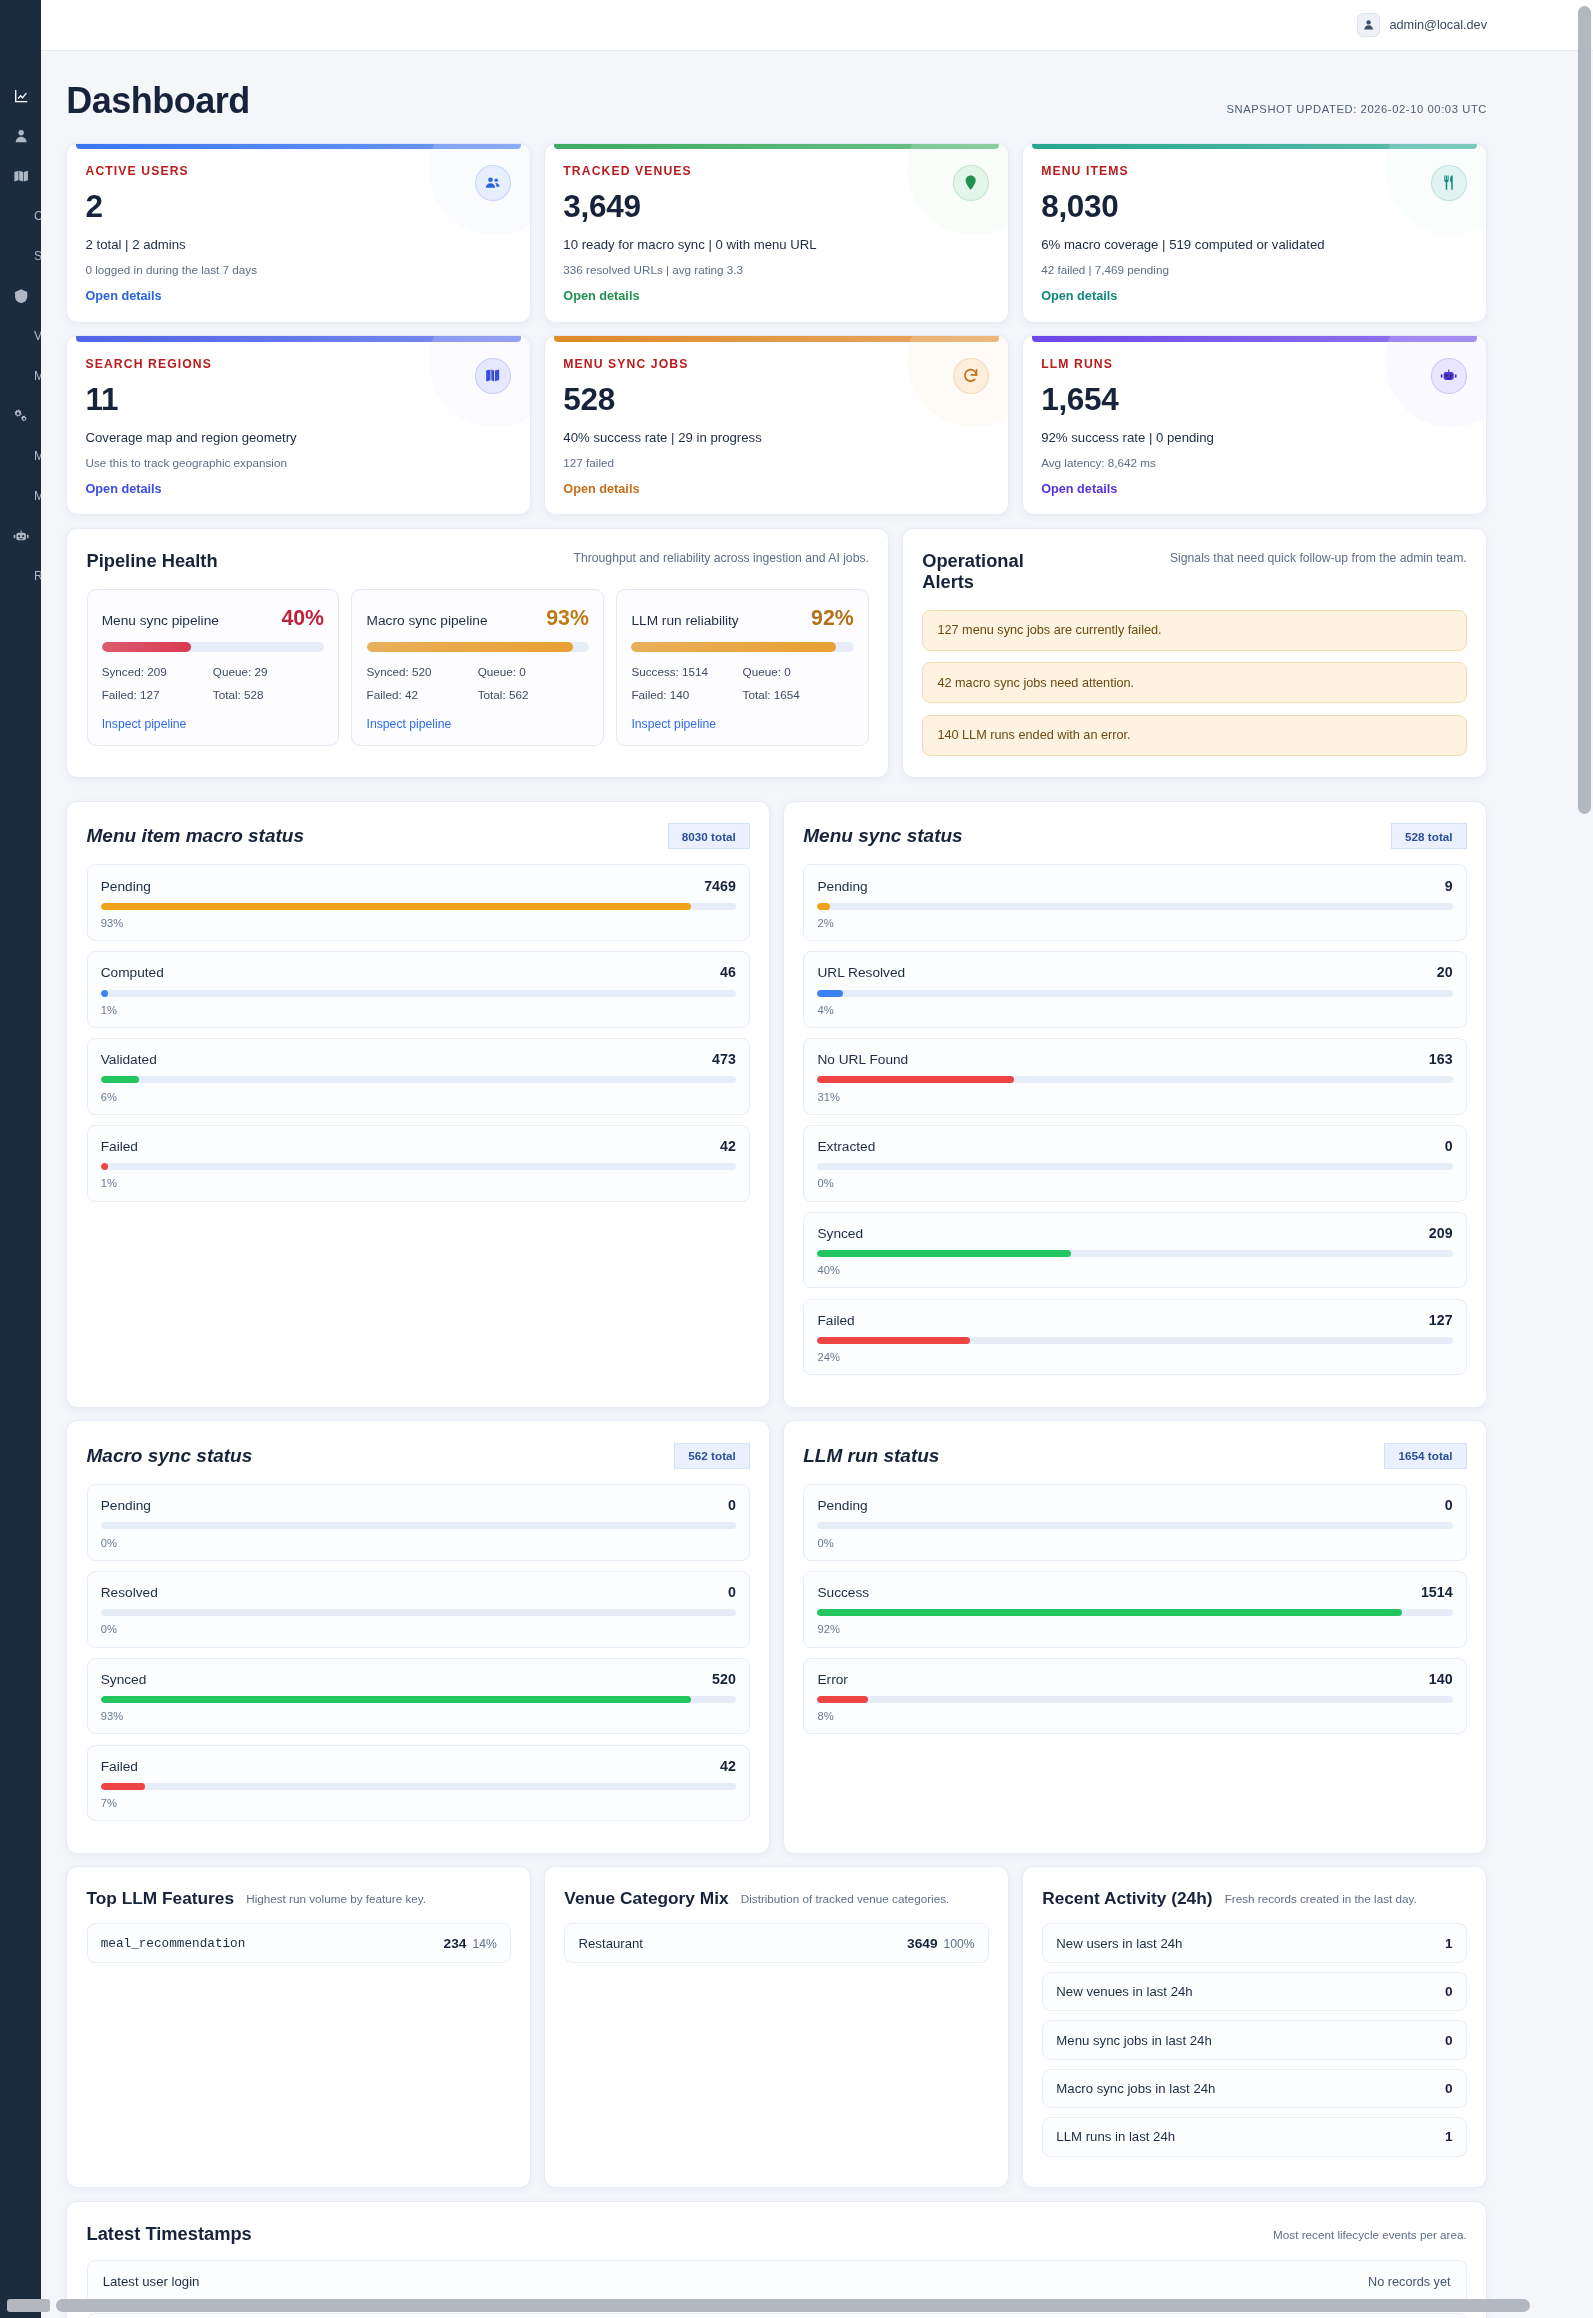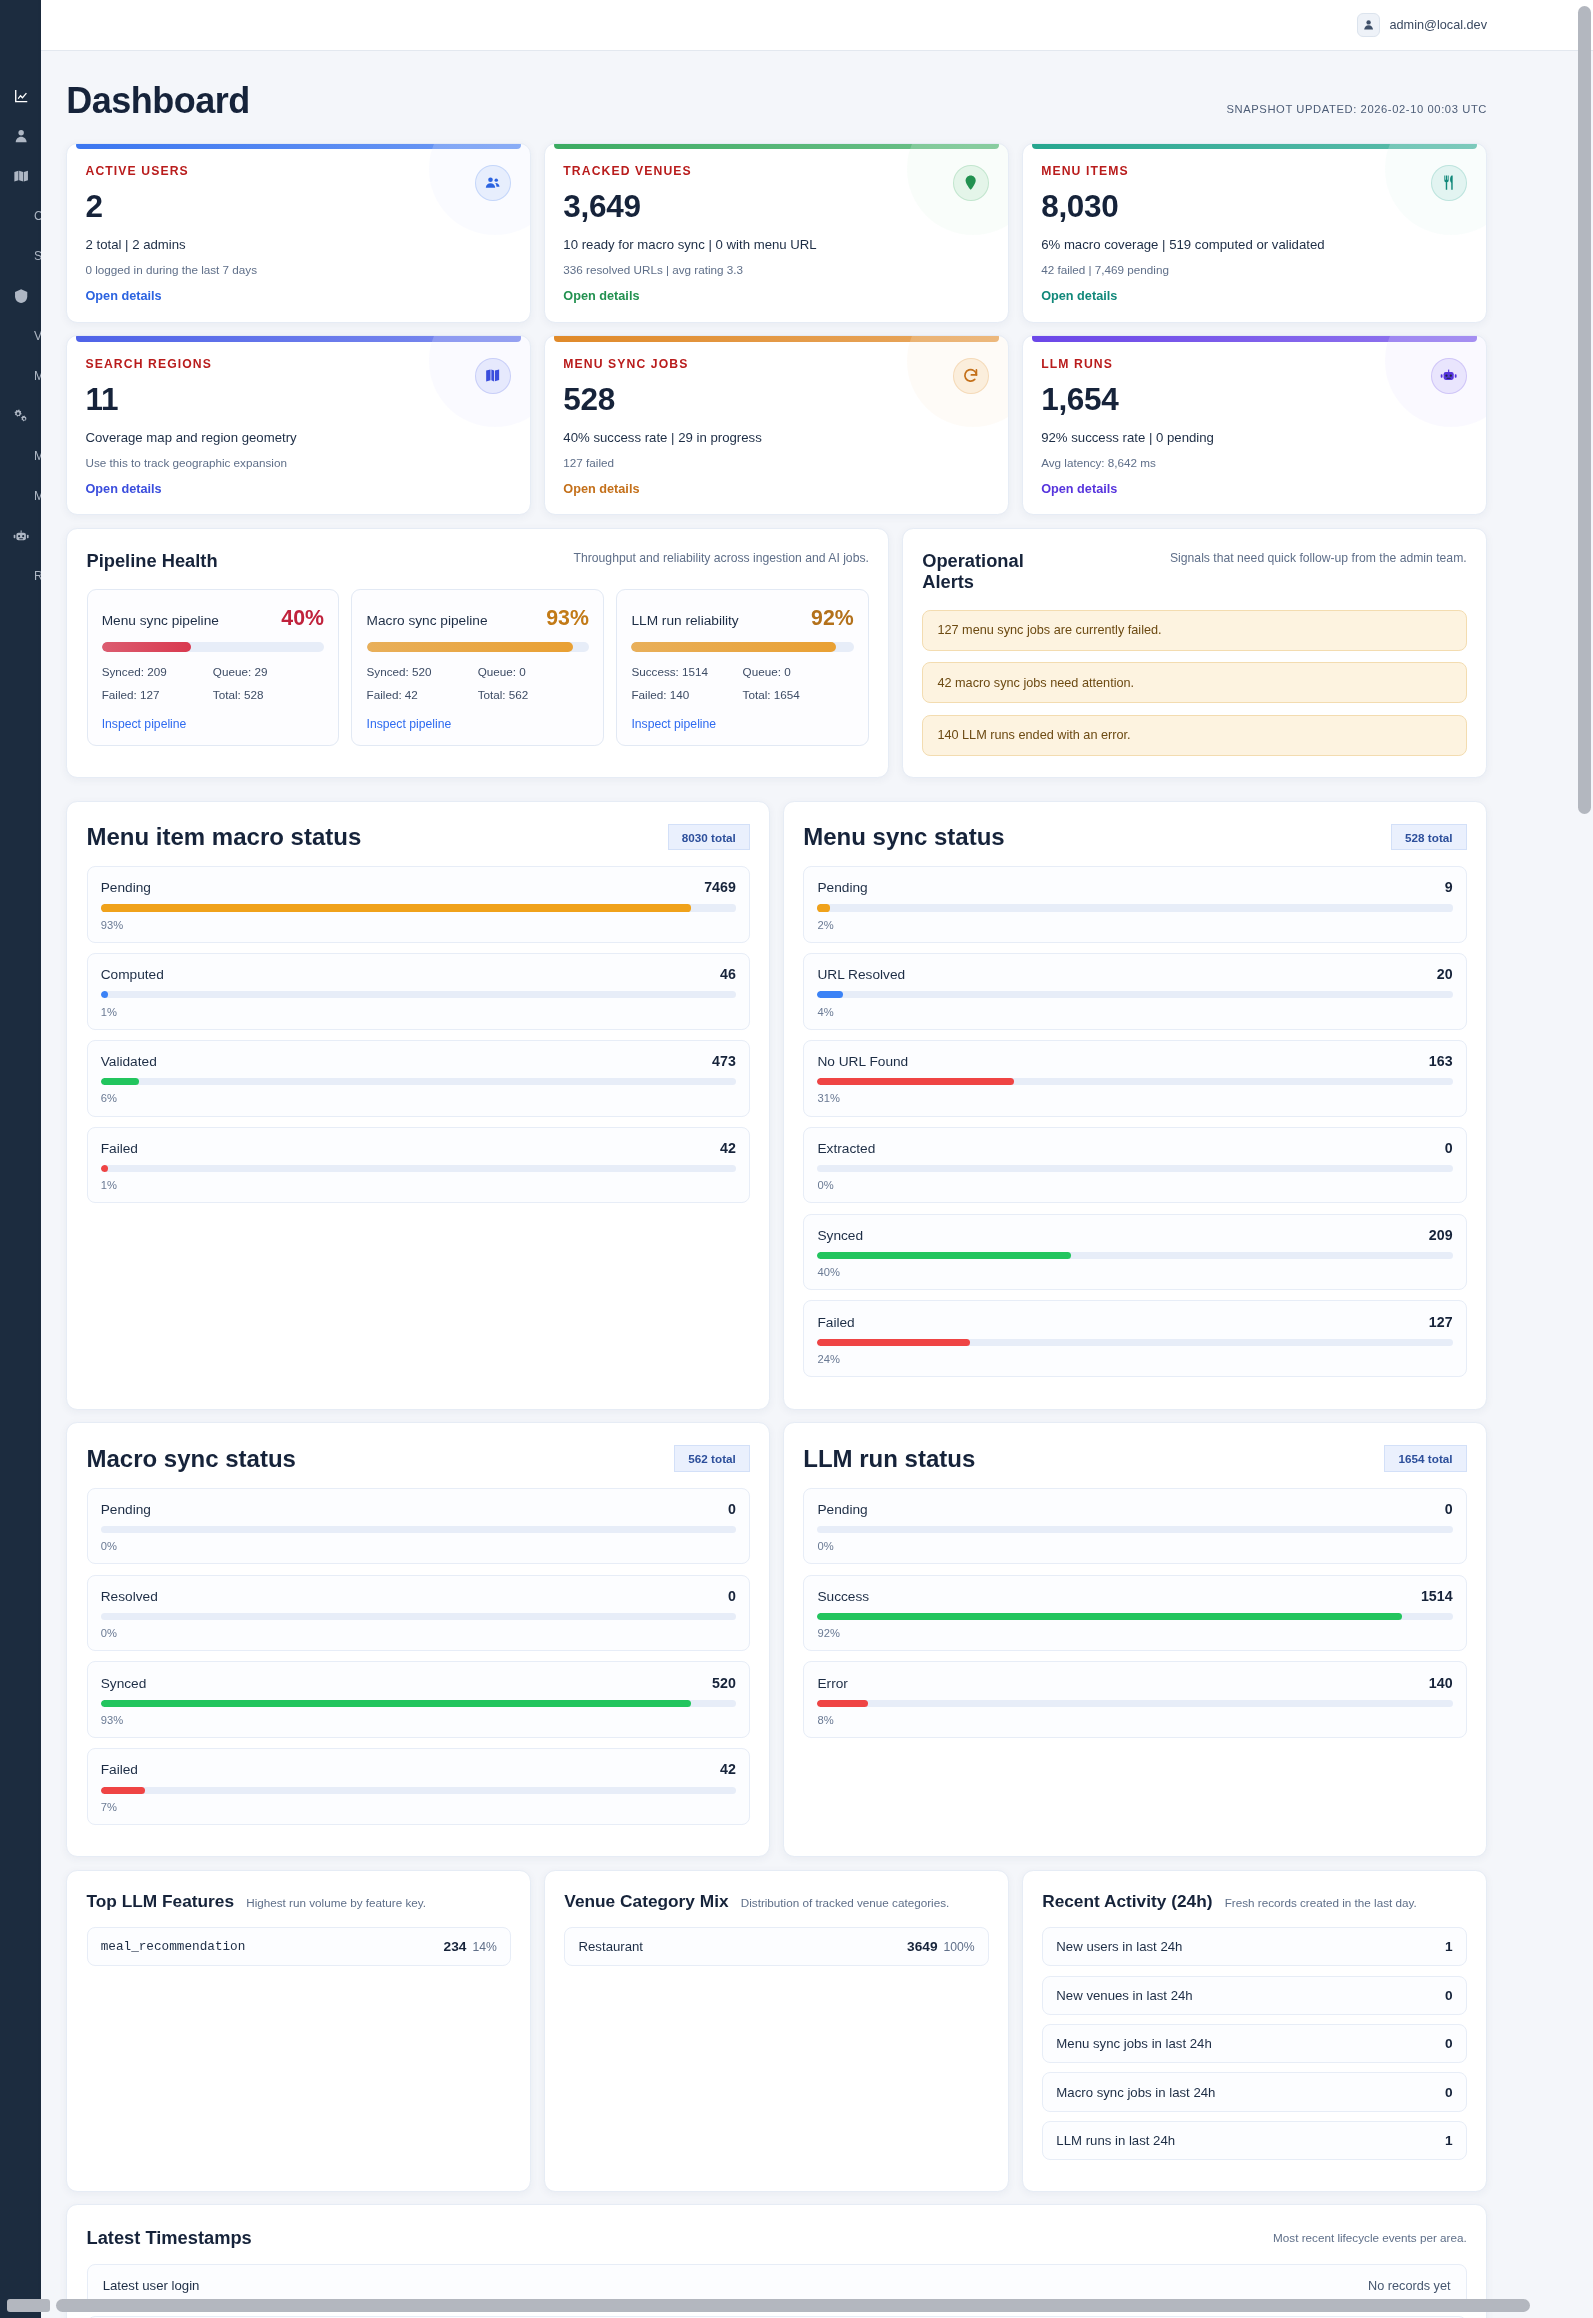--- a/index.html
+++ b/index.html
@@ -108,21 +108,21 @@
   }
   .pipeline-panel { flex: 0 0 823px; }
   .alerts-panel { flex: 1; }
   .panel-head { display: flex; align-items: flex-start; justify-content: space-between; gap: 15.2px; margin-bottom: 17.3px; }
   .panel-title { font-size: 18.3px; font-weight: bold; color: #16233a; white-space: nowrap; }
   .panel-sub { font-size: 12.2px; color: #5f6f89; text-align: right; line-height: 1.45; }
   .alerts-panel .panel-head { align-items: flex-start; }
   .alerts-panel .panel-title { white-space: normal; max-width: 152px; line-height: 1.15; }
   .alerts-panel .panel-sub { text-align: left; }
 
-  .pipe-grid { display: flex; gap: 12.2px; }
+  .pipe-grid { display: flex; gap: 12.2px; justify-content: flex-end; }
   .pipe-card {
     flex: 1;
     border: 0.5px solid #e2e9f4;
     border-radius: 9.1px;
     padding: 15.2px 14.2px 14.2px 14.2px;
     background: #fdfdff;
   }
   .pipe-top { display: flex; align-items: baseline; justify-content: space-between; margin-bottom: 11.2px; }
   .pipe-name { font-size: 13.7px; color: #1d2d45; }
   .pipe-pct { font-size: 21.3px; font-weight: bold; }
@@ -139,21 +139,21 @@
     font-size: 12.7px;
     color: #6c4a12;
     margin-bottom: 11.2px;
   }
   .alert-item:last-child { margin-bottom: 0; }
 
   
   .status-row { display: flex; gap: 12.7px; margin-bottom: 12.7px; align-items: stretch; }
   .status-panel { flex: 1; display: flex; flex-direction: column; }
   .status-head { display: flex; align-items: center; justify-content: space-between; margin-bottom: 15.2px; }
-  .status-title { font-size: 24px; font-weight: bold; color: #16233a; }
+  .status-title { font-size: 19px; font-weight: bold; color: #16233a; font-style: italic; }
   .pill {
     background: #eaf0fd; border: 0.5px solid #d3e0f8; color: #2d4f9b;
     font-size: 11.7px; font-weight: bold; border-radius: 0; padding: 5.6px 13.2px;
   }
   .bar-item { border: 0.5px solid #e7edf7; border-radius: 8.1px; padding: 12.2px 13.2px 11.2px 13.2px; margin-bottom: 10.2px; background: #fcfdff; }
   .bar-top { display: flex; justify-content: space-between; align-items: baseline; margin-bottom: 9.1px; }
   .bar-label { font-size: 13.7px; color: #1d2d45; }
   .bar-count { font-size: 14.2px; font-weight: bold; color: #16233a; }
   .bar-track { height: 7.1px; border-radius: 3.6px; background: #e7edf8; overflow: hidden; margin-bottom: 7.1px; }
   .bar-fill { height: 100%; border-radius: 3.6px; }

